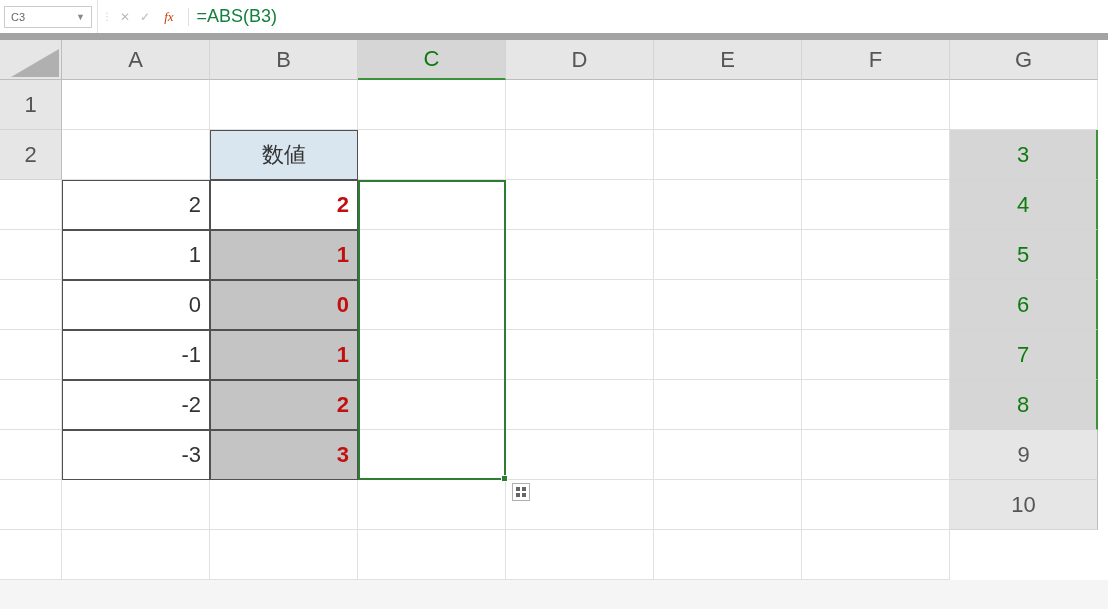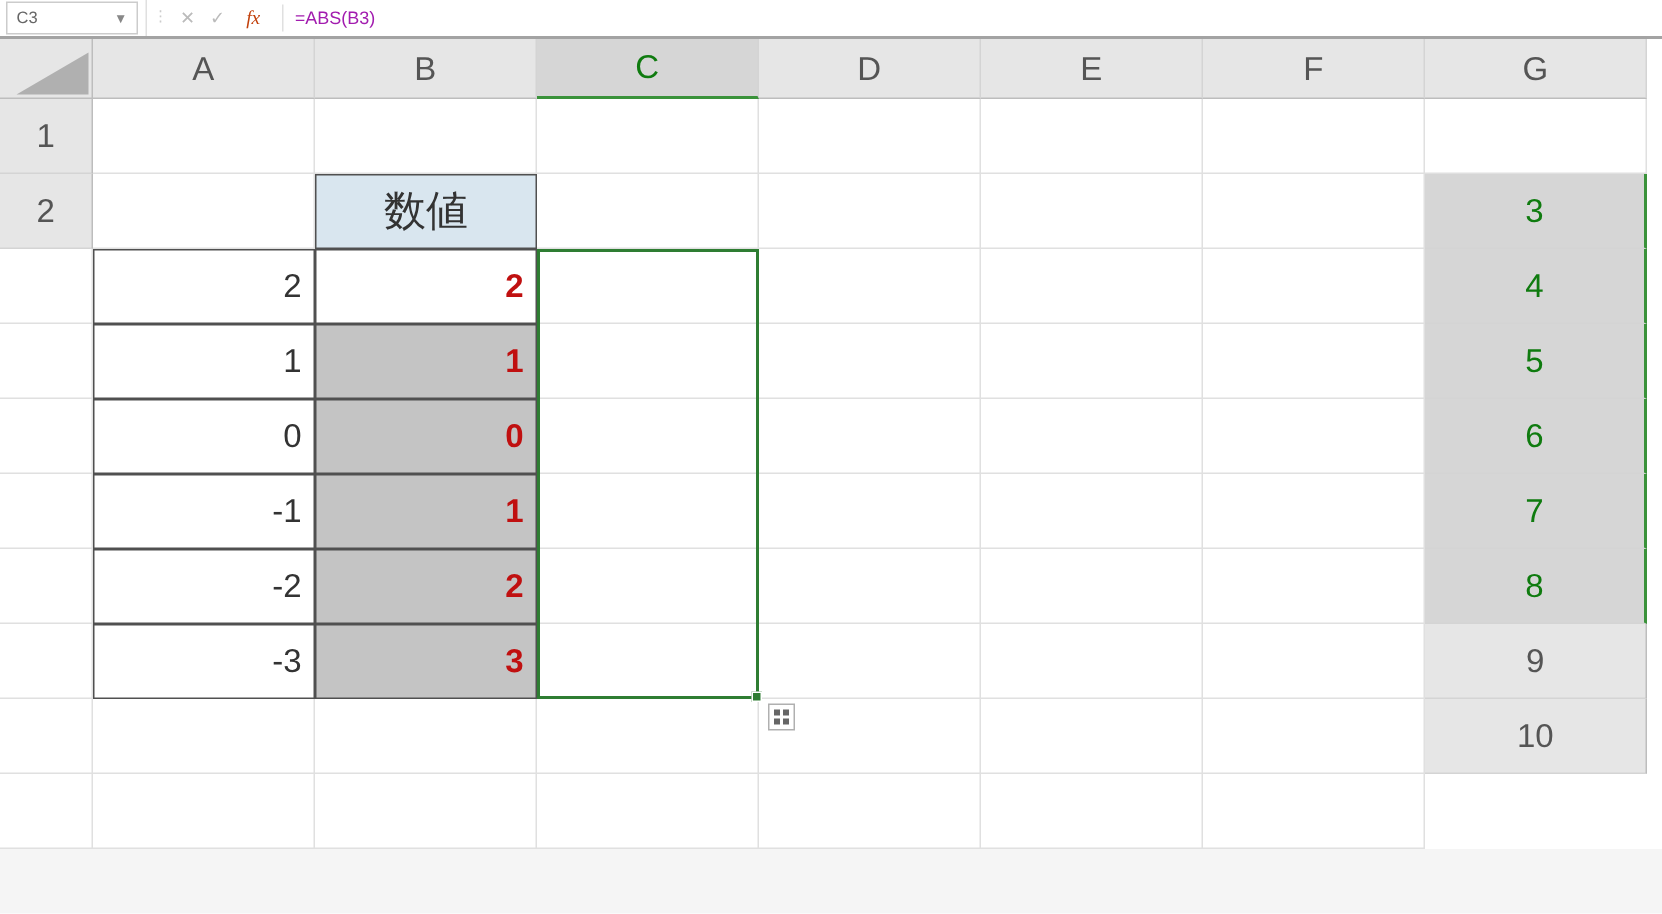--- a/index.html
+++ b/index.html
@@ -10,23 +10,23 @@
     body {
       font-family: "Segoe UI", Arial, sans-serif;
       background: #f5f5f5;
       overflow: hidden;
       width: 1108px;
       height: 609px;
     }
     .formula-bar {
       display: flex;
       align-items: center;
-      height: 26px;
-      background: #fff;
-      border-bottom: 2px solid #a3a3a3;
+      height: 40px;
+      background: #fff;
+      border-bottom: 7px solid #a3a3a3;
       font-size: 12px;
     }
     .name-box {
       width: 88px;
       height: 22px;
       border: 1px solid #ccc;
       background: #fff;
       padding: 0 6px;
       display: flex;
       align-items: center;
@@ -76,22 +76,22 @@
       height: 18px;
       background: #e0e0e0;
       margin: 0 2px;
     }
     .formula-input {
       flex: 1;
       border: none;
       outline: none;
       height: 100%;
       padding: 0 6px;
-      font-size: 12px;
-      color: #a21caf;
+      font-size: 18px;
+      color: #15803d;
       background: #fff;
     }
     .sheet {
       position: relative;
       background: #fff;
     }
     .grid {
       display: grid;
       grid-template-columns: 62px repeat(7, 148px);
       grid-template-rows: 40px repeat(10, 50px);
@@ -147,21 +147,21 @@
       align-items: center;
       padding: 0 8px;
       font-size: 22px;
       color: #333;
       position: relative;
     }
     .hdrcell {
       background: #d9e6ef;
       justify-content: center;
       border: 1px solid #505050;
-      font-size: 28px;
+      font-size: 22px;
     }
     .datab {
       justify-content: flex-end;
       border: 1px solid #505050;
       font-size: 22px;
     }
     .datac {
       justify-content: flex-end;
       border: 1px solid #505050;
       color: #c01010;

